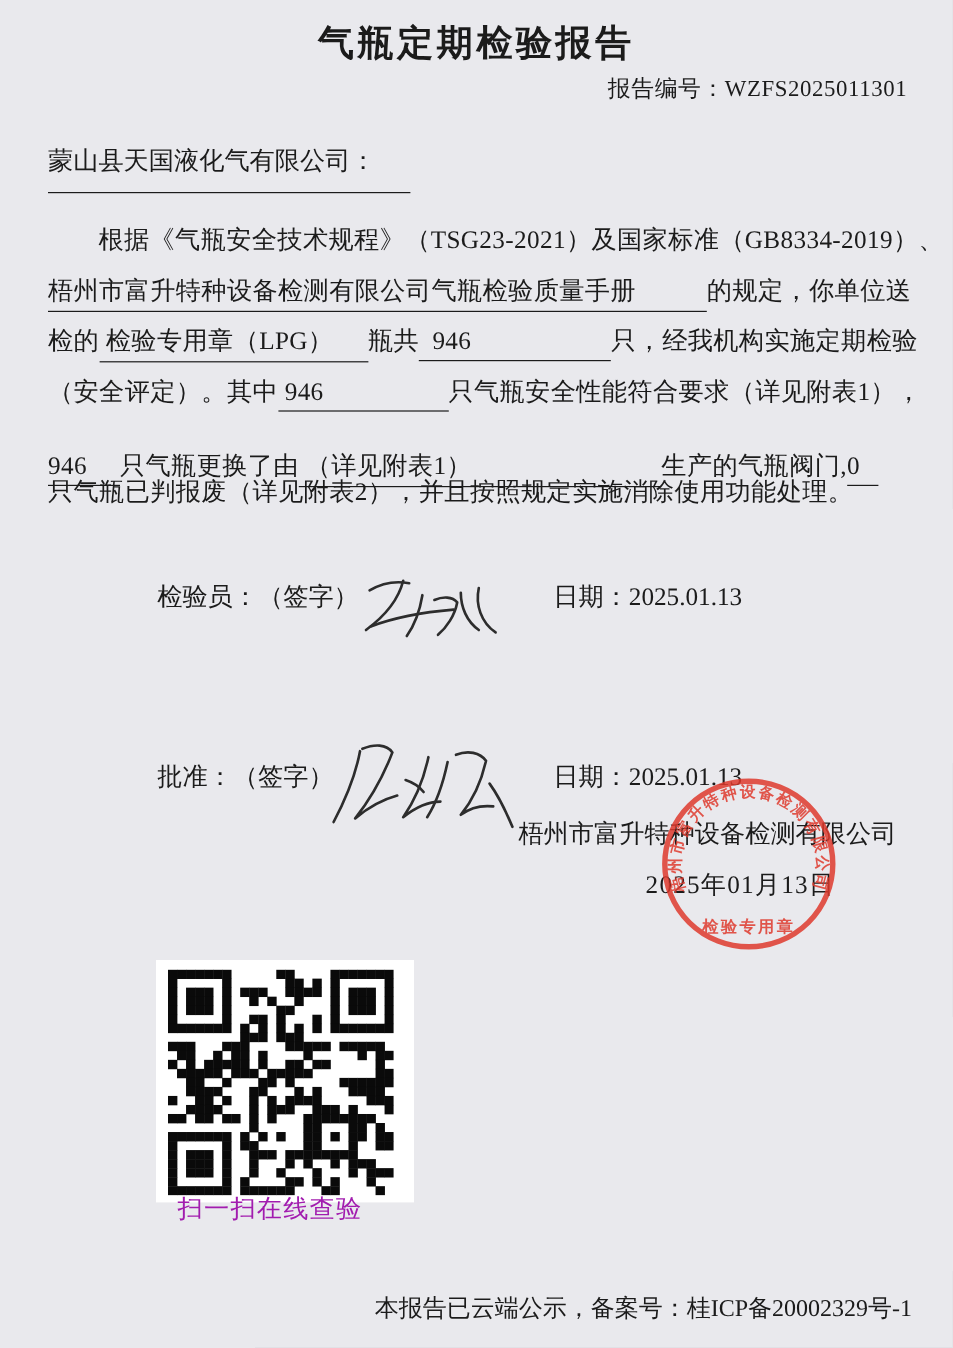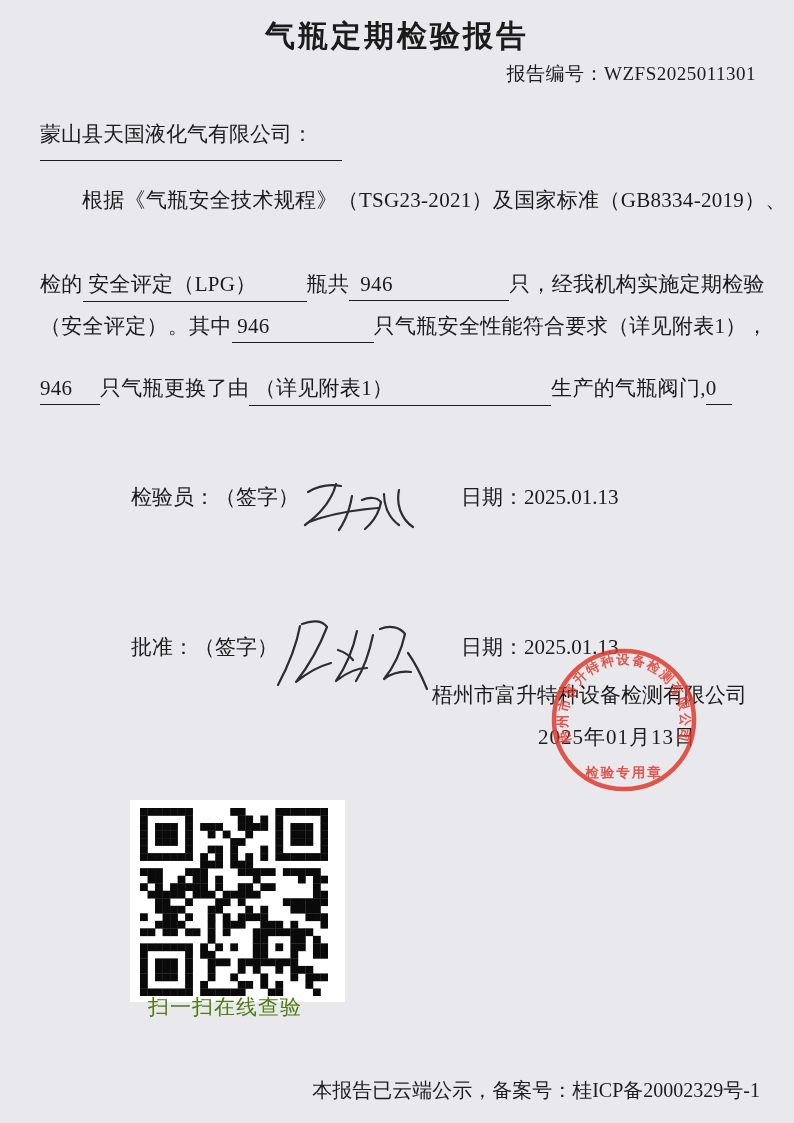--- a/index.html
+++ b/index.html
@@ -43,53 +43,59 @@
   .u-w26{min-width:26px;}
   .indent{padding-left:42px;}
   .sign-row{position:absolute;font-size:21px;white-space:nowrap;}
   .sig-svg{position:absolute;}
   .sig-svg path{fill:none;stroke:#2d2d2d;stroke-width:2.2;stroke-linecap:round;stroke-linejoin:round;}
   .org-name{position:absolute;top:681px;left:432px;font-size:21px;white-space:nowrap;}
   .org-date{position:absolute;top:723px;left:538px;font-size:21px;letter-spacing:1px;white-space:nowrap;}
   .stamp{position:absolute;top:647px;left:550px;opacity:.84;}
   .qr-box{position:absolute;top:800px;left:130px;width:215px;height:202px;background:#ffffff;}
   .qr-svg{position:absolute;top:808px;left:140px;}
-  .qr-caption{position:absolute;top:993px;left:148px;font-size:21px;color:#4d7c0f;letter-spacing:1px;}
+  .qr-caption{position:absolute;top:993px;left:148px;font-size:21px;color:#a21caf;letter-spacing:1px;}
   .footer{position:absolute;top:1077px;right:34px;font-size:20px;white-space:nowrap;}
 </style>
 </head>
 <body>
 
 <div class="page">
 
   <div class="title">气瓶定期检验报告</div>
 
   <div class="report-no">报告编号：WZFS2025011301</div>
 
   <div class="addressee">
     <span class="u">蒙山县天国液化气有限公司：</span>
   </div>
 
   <div class="pline indent" style="top:186px">
     <span>根据《气瓶安全技术规程》（TSG23-2021）及国家标准（GB8334-2019）、</span>
   </div>
 
+  <div class="pline" style="top:228px">
+    <span class="u u-w549">梧州市富升特种设备检测有限公司气瓶检验质量手册</span><span>的规定，你单位送</span>
+  </div>
 
   <div class="pline" style="top:270px">
-    <span>检的</span><span class="u u-w224"> 安全评定（LPG）</span><span>瓶共</span><span class="u u-w160">  946</span><span>只，经我机构实施定期检验</span>
+    <span>检的</span><span class="u u-w224"> 检验专用章（LPG）</span><span>瓶共</span><span class="u u-w160">  946</span><span>只，经我机构实施定期检验</span>
   </div>
 
   <div class="pline" style="top:312px">
     <span>（安全评定）。其中</span><span class="u u-w142"> 946</span><span>只气瓶安全性能符合要求（详见附表1），</span>
   </div>
 
   <div class="pline" style="top:374px">
     <span class="u u-w60">946</span><span>只气瓶更换了由</span><span class="u u-w302"> （详见附表1）</span><span>生产的气瓶阀门,</span><span class="u u-w26">0</span>
   </div>
 
+  <div class="pline" style="top:396px">
+    <span>只气瓶已判报废（详见附表2），并且按照规定实施消除使用功能处理。</span>
+  </div>
 
   <div class="sign-row" style="top:483px;left:131px">检验员：（签字）</div>
   <div class="sign-row" style="top:483px;left:461px">日期：2025.01.13</div>
 
   <svg class="sig-svg" style="top:474px;left:285px" width="140" height="72" viewBox="285 474 140 72">
     <path d="M308,492 C318,486 330,484 341,486"></path>
     <path d="M336,484 C332,500 320,514 305,525"></path>
     <path d="M309,522 C330,514 354,510 378,508"></path>
     <path d="M352,496 C350,508 346,520 339,530"></path>
     <path d="M362,500 C369,497 377,497 381,502 C379,513 372,523 365,529"></path>

